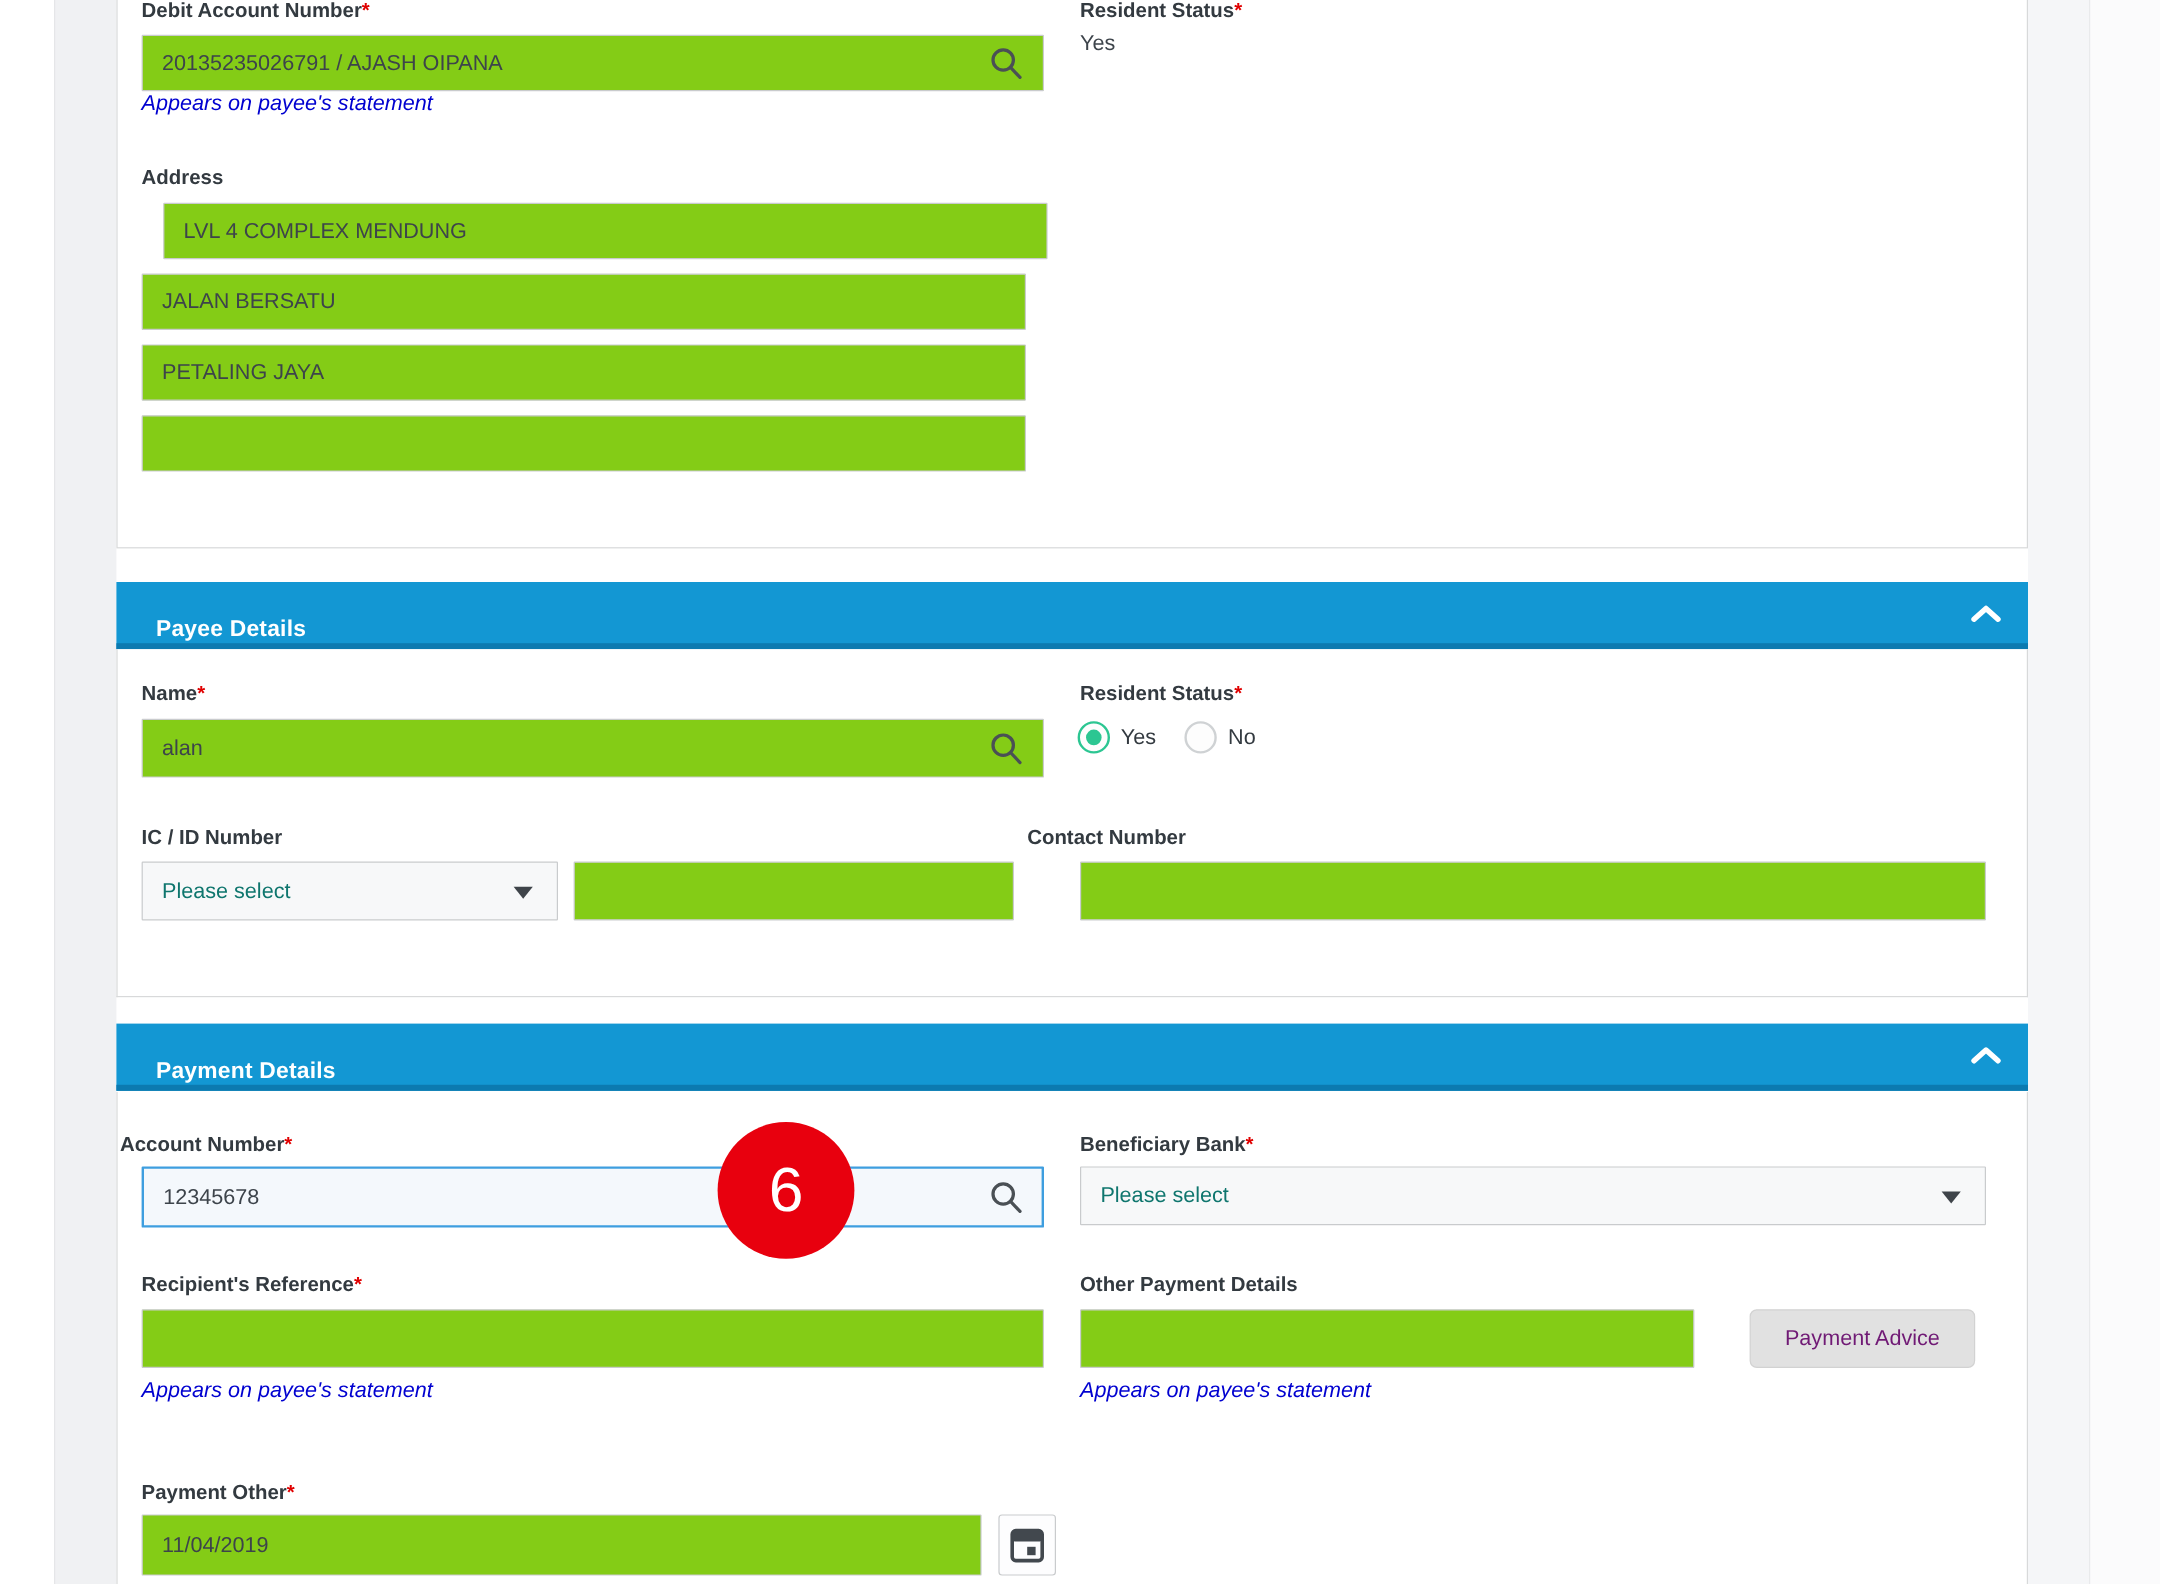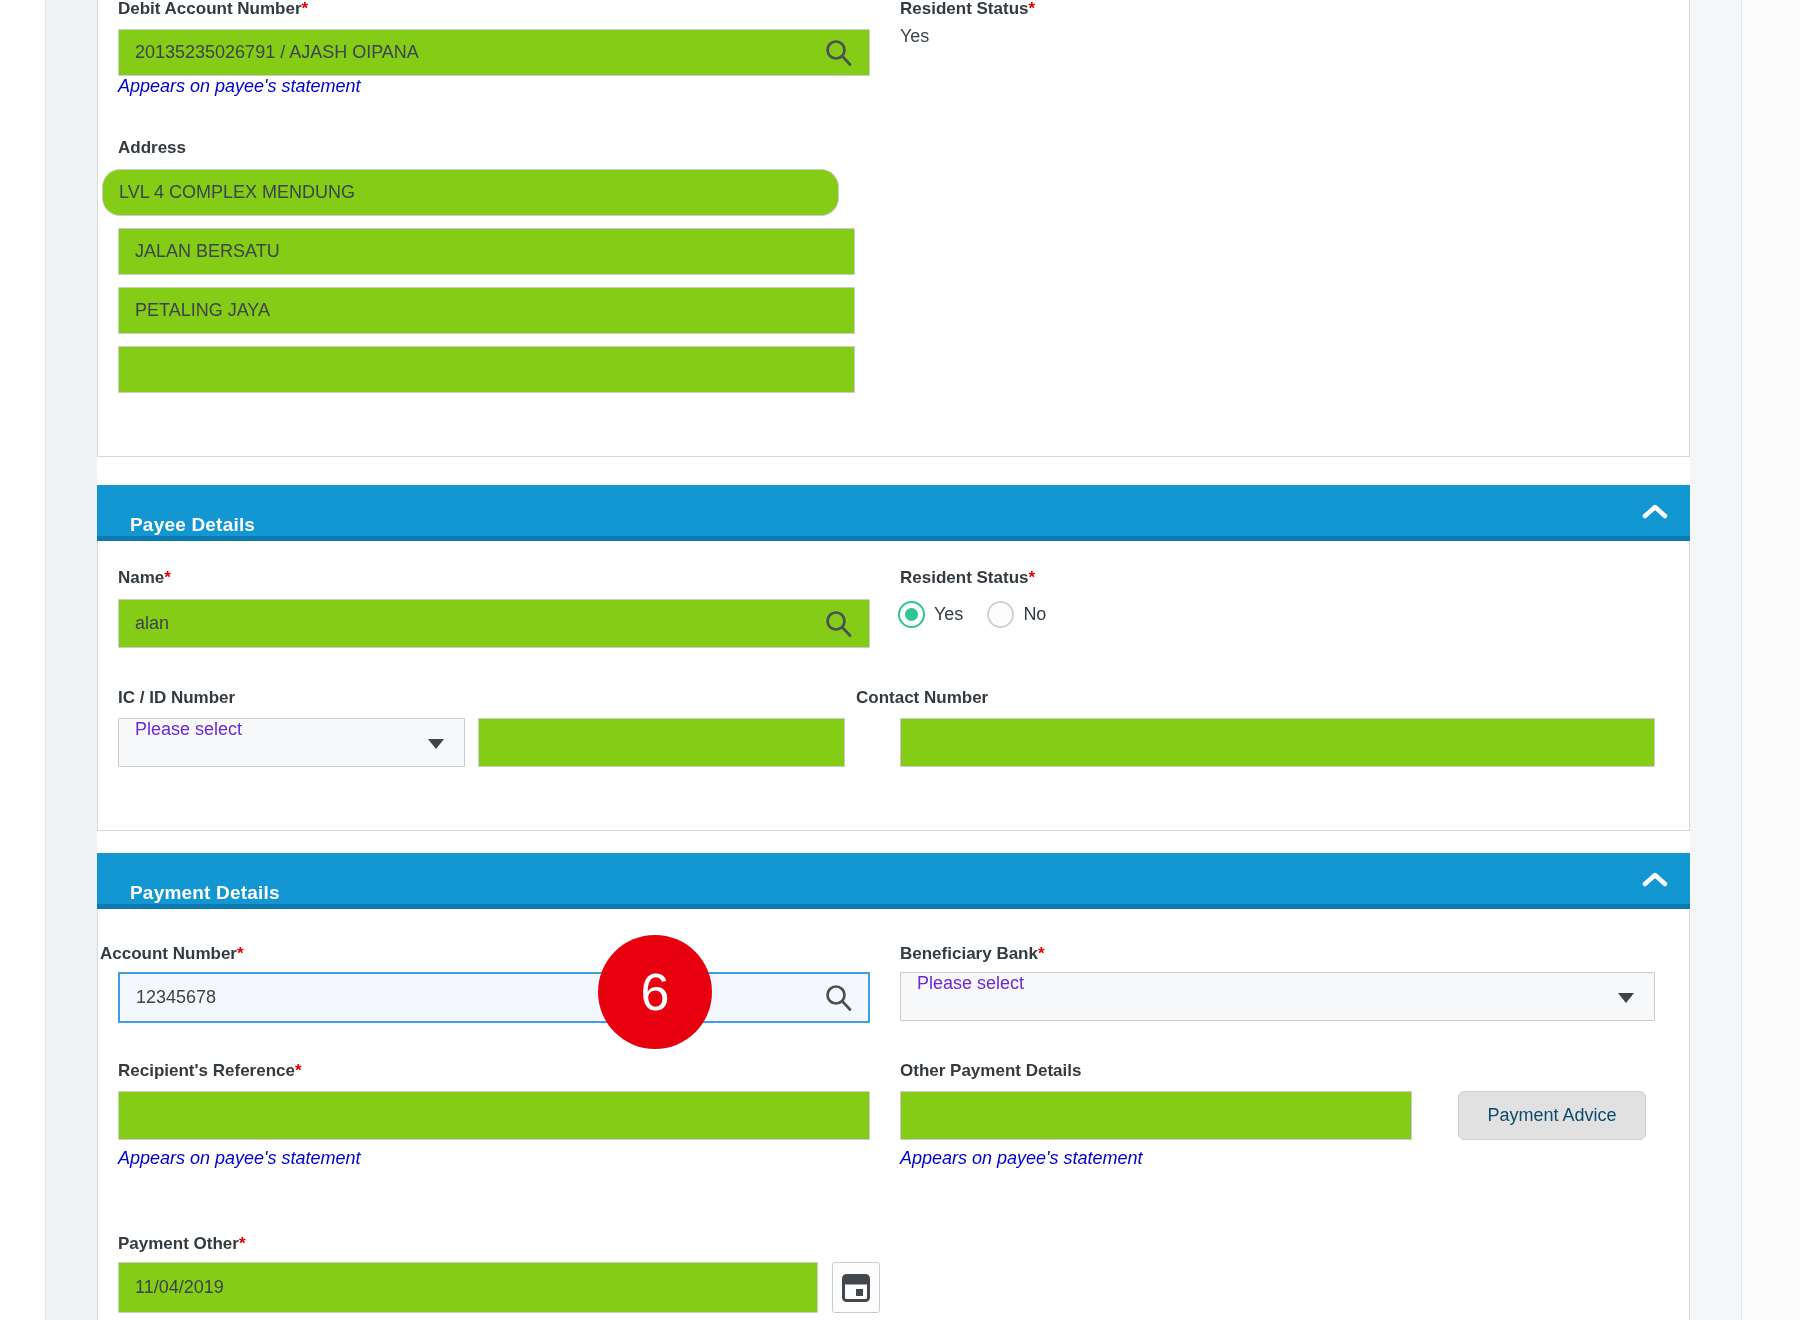--- a/index.html
+++ b/index.html
@@ -47,43 +47,43 @@
     outline:none; border-radius:1px;
   }
   .tinput.focused { border:2px solid #3e9edf; background:#f4f8fc; }
   .search-icon { position:absolute; cursor:pointer; }
   .hint-link {
     position:absolute; font-size:18px; font-style:italic; color:#0101d0;
     cursor:pointer; white-space:nowrap;
   }
   .select-box {
     position:absolute; background:#f7f8f9; border:1px solid #c9cbcd;
-    display:flex; padding:0 16px; cursor:pointer;
-    font-size:18px; color:#6d28d9; border-radius:1px;
+    display:flex; align-items:center; padding:0 16px; cursor:pointer;
+    font-size:18px; color:#0f766e; border-radius:1px;
   }
   .select-box .caret {
     position:absolute; right:20px; top:50%; margin-top:-4px;
     width:0; height:0; border-left:8px solid transparent;
     border-right:8px solid transparent; border-top:10px solid #3f444a;
   }
   .radio-row { position:absolute; display:flex; align-items:center; }
   .radio {
     width:27px; height:27px; border-radius:50%; background:#fdfdfd;
     border:2px solid #cfd2d4; display:inline-block; position:relative;
     cursor:pointer; flex:none;
   }
   .radio.checked { border-color:#2cc692; }
   .radio.checked::after {
     content:""; position:absolute; left:50%; top:50%; width:13px; height:13px;
     margin:-6.5px 0 0 -6.5px; border-radius:50%; background:#2cc692;
   }
   .radio-lbl { font-size:18px; color:#333a40; margin:0 24px 0 9px; cursor:pointer; }
   .btn {
     position:absolute; background:#e1e1e1; border:1px solid #d2d2d2;
-    border-radius:6px; font-family:inherit; font-size:18px; color:#0c4a6e;
+    border-radius:6px; font-family:inherit; font-size:18px; color:#701a75;
     cursor:pointer; display:flex; align-items:center; justify-content:center;
   }
   .cal-btn {
     position:absolute; background:#fdfdfe; border:1px solid #c9cbcd; border-radius:3px;
     display:flex; align-items:center; justify-content:center; cursor:pointer;
   }
   .step-badge {
     position:absolute; left:598px; top:935px; width:114px; height:114px;
     border-radius:50%; background:#e8000e; color:#ffffff;
     display:flex; align-items:center; justify-content:center;
@@ -110,21 +110,21 @@
     <line x1="20.5" y1="19.5" x2="28" y2="27.5" stroke="#4a5055" stroke-width="2.7" stroke-linecap="round"></line>
   </svg>
   <div class="hint-link" style="left:118px; top:76px;">Appears on payee's statement</div>
 
   <div class="lbl" style="left:900px; top:-1px;">
     <span>Resident Status</span><span class="req">*</span>
   </div>
   <div class="static-val" style="left:900px; top:26px;">Yes</div>
 
   <div class="lbl" style="left:118px; top:138px;">Address</div>
-  <input class="tinput" style="left: 102px; top: 169px; width: 737px; height: 47px; border-radius: 18px;" value="LVL 4 COMPLEX MENDUNG">
+  <input class="tinput" style="left: 136px; top: 169px; width: 737px; height: 47px;" value="LVL 4 COMPLEX MENDUNG">
   <input class="tinput" style="left: 118px; top: 287px; width: 737px; height: 47px;" value="PETALING JAYA">
   <input class="tinput" style="left: 118px; top: 228px; width: 737px; height: 47px;" value="JALAN BERSATU">
   <input class="tinput" style="left: 118px; top: 346px; width: 737px; height: 47px;" value="">
 
   <div class="section-header" style="top:485px;">
     <span class="title">Payee Details</span>
     <svg class="chevron" viewBox="0 0 26 16">
       <polyline points="3,13 13,4 23,13" fill="none" stroke="#ffffff" stroke-width="4.5" stroke-linecap="round" stroke-linejoin="round"></polyline>
     </svg>
   </div>

